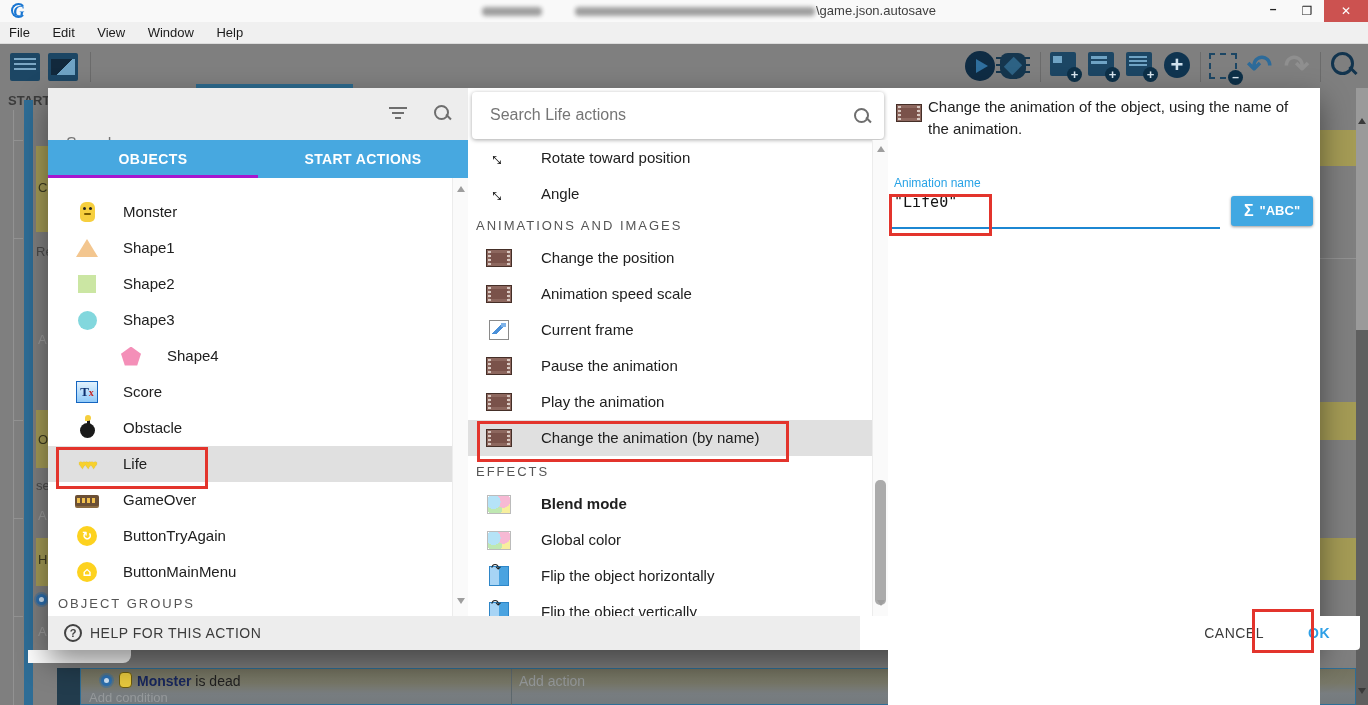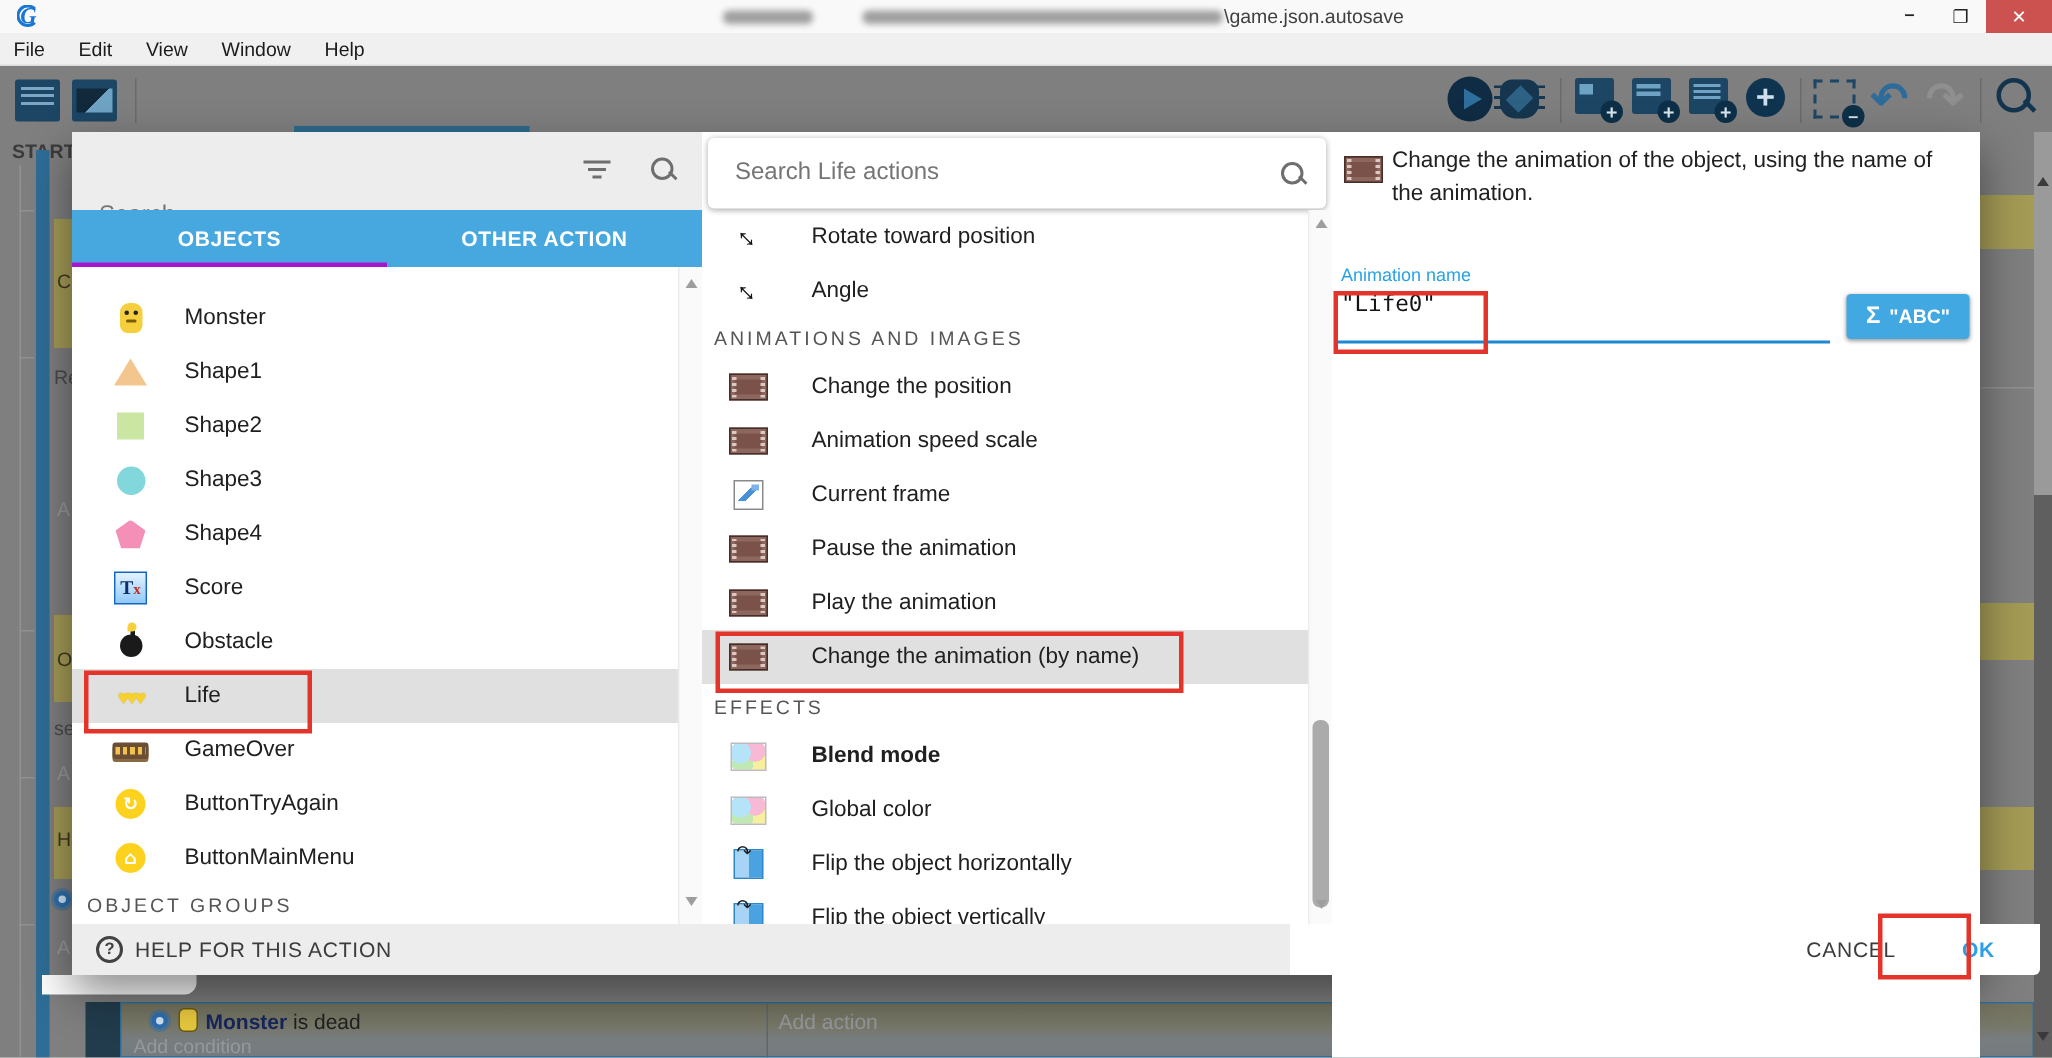--- a/index.html
+++ b/index.html
@@ -290,21 +290,21 @@
       <input readonly="" placeholder="Search" style="">
       <span class="filter-ic">
         <span style="width:18px;"></span>
           <span style="width:12px;"></span>
           <span style="width:6px;"></span>
       </span>
       <span class="mag-ic"></span>
     </div>
     <div class="ltabs">
       <div class="ltab" style="left:0;">OBJECTS</div>
-      <div class="ltab" style="left:210px;">OTHER ACTION</div>
+      <div class="ltab" style="left:210px;">START ACTIONS</div>
     </div>
     <div class="tab-indicator"></div>
 
     <div class="llist">
       <div class="lrow" style="top:16px;">
         <span class="oicon-box">
             <span class="ic-monster"></span>
           </span>
         <span class="olabel">Monster</span>
       </div>
@@ -319,21 +319,21 @@
             <span class="ic-sq"></span>
           </span>
         <span class="olabel">Shape2</span>
       </div>
       <div class="lrow" style="top:124px;">
         <span class="oicon-box">
             <span class="ic-circ"></span>
           </span>
         <span class="olabel">Shape3</span>
       </div>
-      <div class="lrow" style="top:160px;">
+      <div class="lrow" style="top:160px;margin-left:44px;">
         <span class="oicon-box">
             <span class="ic-pent"></span>
           </span>
         <span class="olabel">Shape4</span>
       </div>
       <div class="lrow" style="top:196px;">
         <span class="oicon-box">
             <span class="ic-score"></span>
           </span>
         <span class="olabel">Score</span>

